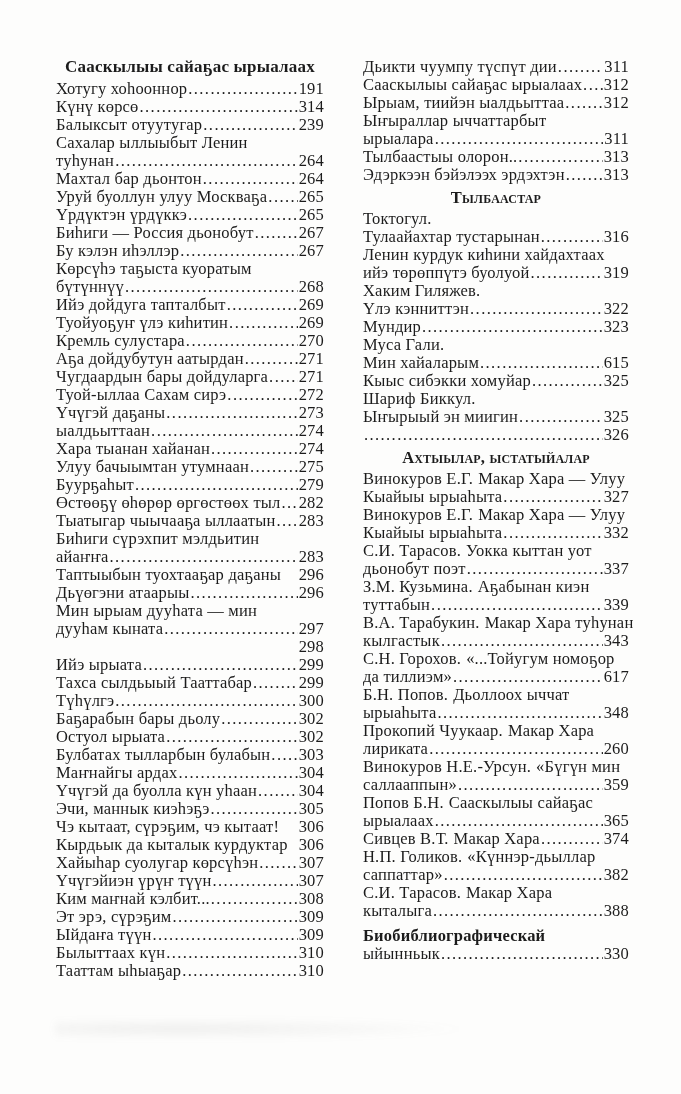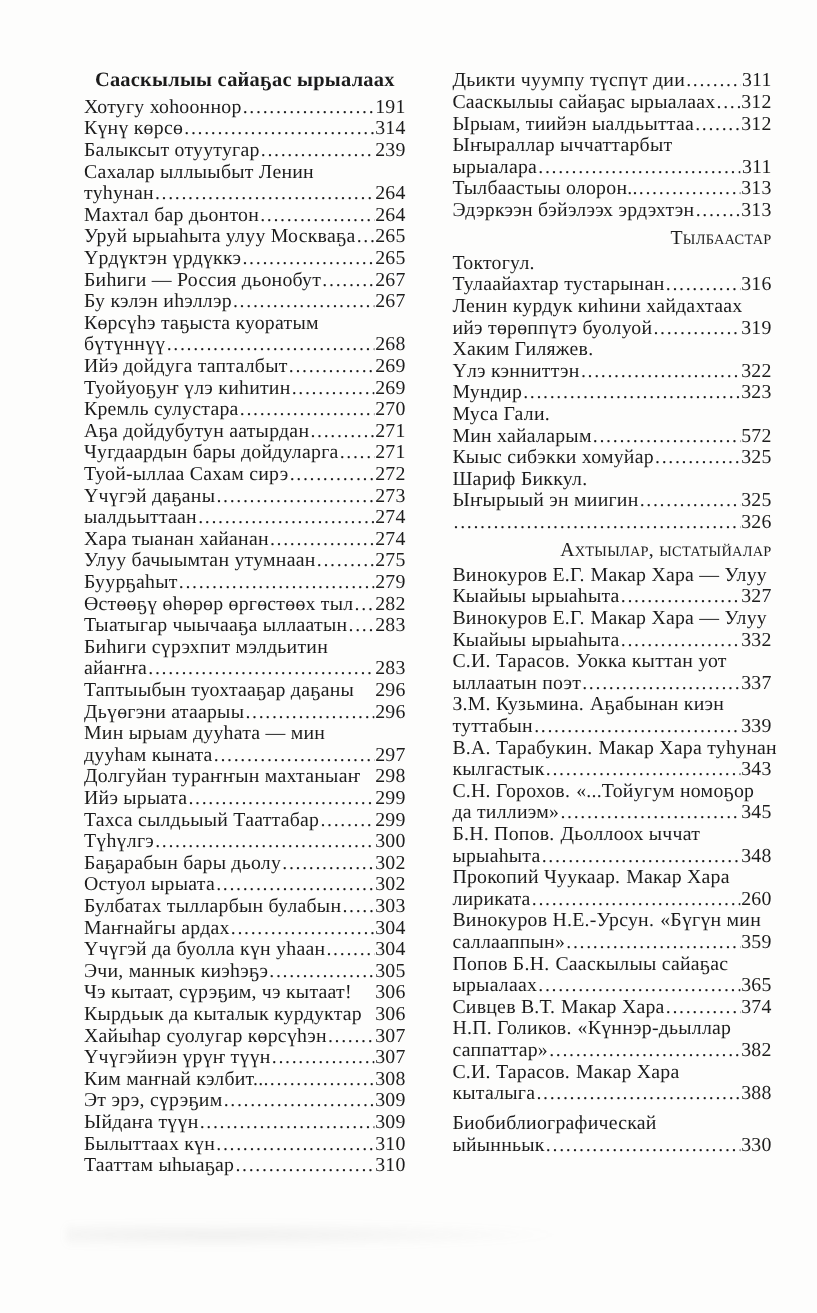--- a/index.html
+++ b/index.html
@@ -12,53 +12,53 @@
     height: 1094px;
     position: relative;
     overflow: hidden;
     font-family: "Liberation Serif", "DejaVu Serif", serif;
     color: #1c1c1c;
     background: #fdfdfc;
   }
   .page {
     position: absolute;
     top: 58px;
-    left: 70px;
+    left: 56px;
     right: 49px;
     display: flex;
     gap: 39px;
   }
   .col {
     font-size: 16.5px;
     line-height: 18px;
     letter-spacing: 0.2px;
   }
   .col-left  { width: 268px; }
   .col-right { width: 266px; }
   .heading1 {
     font-weight: bold;
     text-align: center;
     margin: 0 0 4px 0;
     font-size: 17px;
     white-space: nowrap;
   }
   .heading2 {
-    font-weight: normal;
+    font-weight: bold;
     font-variant: small-caps;
-    text-align: right;
+    text-align: center;
     margin: 5px 0 3px 0;
     font-size: 16.5px;
     white-space: nowrap;
   }
   .line {
     display: flex;
     align-items: baseline;
     white-space: nowrap;
   }
-  .line.spaced { margin-top: 7px; }
+  .line.spaced { margin-top: 7px; font-weight: bold; }
   .t  { white-space: nowrap; }
   .i  { white-space: nowrap; margin-right: 5px; }
   .dots {
     flex: 1 1 auto;
     min-width: 0;
     overflow: hidden;
     margin: 0 1px;
   }
   .dots::after {
     content: "..................................................................";
@@ -105,21 +105,21 @@
         <span class="t">туһунан</span>
         <span class="dots"></span>
         <span class="p">264</span>
       </div>
       <div class="line">
         <span class="t">Махтал бар дьонтон</span>
         <span class="dots"></span>
         <span class="p">264</span>
       </div>
       <div class="line">
-        <span class="t">Уруй ырыаһыта улуу Москваҕа</span>
+        <span class="t">Уруй буоллун улуу Москваҕа</span>
         <span class="dots"></span>
         <span class="p">265</span>
       </div>
       <div class="line">
         <span class="t">Үрдүктэн үрдүккэ</span>
         <span class="dots"></span>
         <span class="p">265</span>
       </div>
       <div class="line">
         <span class="t">Биһиги — Россия дьонобут</span>
@@ -224,21 +224,20 @@
       </div>
       <div class="line">
         <span class="t">Мин ырыам дууһата — мин</span>
       </div>
       <div class="line">
         <span class="t">дууһам кыната</span>
         <span class="dots"></span>
         <span class="p">297</span>
       </div>
       <div class="line">
-        <span class="t">Долгуйан тураҥҥын махтаныаҥ</span>
         <span class="dots nodots"></span>
         <span class="p">298</span>
       </div>
       <div class="line">
         <span class="t">Ийэ ырыата</span>
         <span class="dots"></span>
         <span class="p">299</span>
       </div>
       <div class="line">
         <span class="t">Тахса сылдьыый Тааттабар</span>
@@ -389,21 +388,21 @@
         <span class="t">Мундир</span>
         <span class="dots"></span>
         <span class="p">323</span>
       </div>
       <div class="line">
         <span class="i">Муса Гали.</span>
       </div>
       <div class="line">
         <span class="t">Мин хайаларым</span>
         <span class="dots"></span>
-        <span class="p">572</span>
+        <span class="p">615</span>
       </div>
       <div class="line">
         <span class="t">Кыыс сибэкки хомуйар</span>
         <span class="dots"></span>
         <span class="p">325</span>
       </div>
       <div class="line">
         <span class="i">Шариф Биккул.</span>
       </div>
       <div class="line">
@@ -432,21 +431,21 @@
       <div class="line">
         <span class="t">Кыайыы ырыаһыта</span>
         <span class="dots"></span>
         <span class="p">332</span>
       </div>
       <div class="line">
         <span class="i">С.И. Тарасов.</span>
         <span class="t">Уокка кыттан уот</span>
       </div>
       <div class="line">
-        <span class="t">ыллаатын поэт</span>
+        <span class="t">дьонобут поэт</span>
         <span class="dots"></span>
         <span class="p">337</span>
       </div>
       <div class="line">
         <span class="i">З.М. Кузьмина.</span>
         <span class="t">Аҕабынан киэн</span>
       </div>
       <div class="line">
         <span class="t">туттабын</span>
         <span class="dots"></span>
@@ -461,21 +460,21 @@
         <span class="dots"></span>
         <span class="p">343</span>
       </div>
       <div class="line">
         <span class="i">С.Н. Горохов.</span>
         <span class="t">«...Тойугум номоҕор</span>
       </div>
       <div class="line">
         <span class="t">да тиллиэм»</span>
         <span class="dots"></span>
-        <span class="p">345</span>
+        <span class="p">617</span>
       </div>
       <div class="line">
         <span class="i">Б.Н. Попов.</span>
         <span class="t">Дьоллоох ыччат</span>
       </div>
       <div class="line">
         <span class="t">ырыаһыта</span>
         <span class="dots"></span>
         <span class="p">348</span>
       </div>

